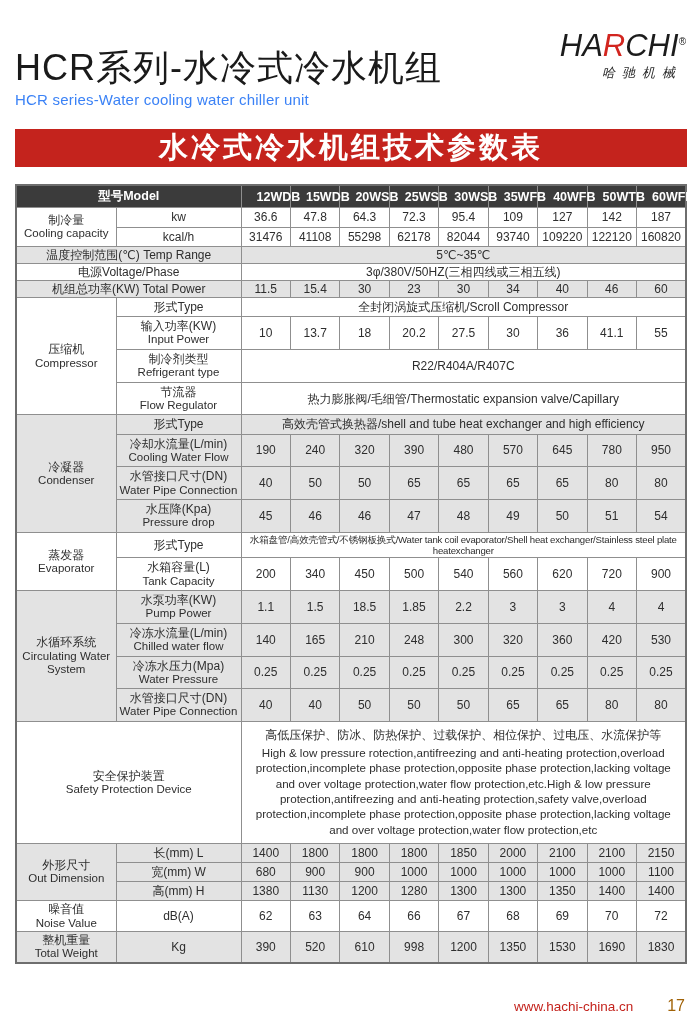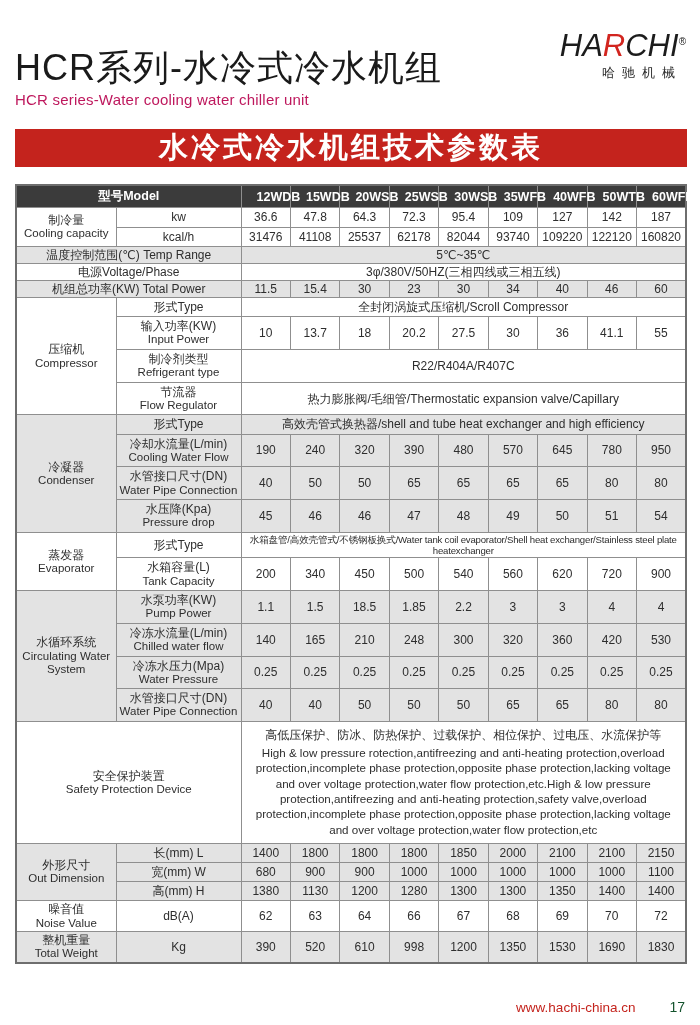--- a/index.html
+++ b/index.html
@@ -7,26 +7,26 @@
     width:700px;height:1025px;background:#fff;position:relative;overflow:hidden;
     font-family:"Liberation Sans","DejaVu Sans",sans-serif;color:#222;
   }
   .page{padding:0 13px 0 15px;position:relative;height:100%;box-sizing:border-box;}
 
   
   .logo{position:absolute;top:30px;right:14px;text-align:right;}
   .logo .brand{font-size:31px;font-weight:normal;font-style:italic;letter-spacing:0px;color:#1c1c1c;line-height:1;margin-left:36px;}
   .logo .brand .accent{color:#d2251f;}
   .logo .reg{font-size:10px;vertical-align:super;font-style:normal;color:#1c1c1c;}
-  .logo .cn{font-size:13px;letter-spacing:7px;color:#2a2a2a;margin-top:3px;margin-right:4px;}
+  .logo .cn{font-size:13px;font-style:italic;letter-spacing:7px;color:#2a2a2a;margin-top:3px;margin-right:4px;}
 
   
   .title-block{padding-top:47px;}
   .title-block h1{margin:0;font-size:36px;font-weight:normal;color:#1a1a1a;letter-spacing:1px;line-height:1.15;}
-  .title-block .subtitle{font-size:15px;color:#be185d;margin-top:3px;letter-spacing:0.2px;}
+  .title-block .subtitle{font-size:15px;color:#3b82f6;margin-top:3px;letter-spacing:0.2px;}
 
   
   .banner{margin-top:21px;background:#c4231d;height:38px;display:flex;align-items:center;justify-content:center;}
   .banner span{color:#fff;font-size:29px;font-weight:bold;letter-spacing:3px;}
 
   
   table.spec{margin-top:17px;width:100%;border-collapse:collapse;table-layout:fixed;}
   table.spec th,table.spec td{border:1px solid #8f8f8f;text-align:center;vertical-align:middle;}
   table.spec{border:2px solid #6e6e6e;}
   th.model-th,th.col-th{background:#3b3b3b;color:#fff;font-size:12.5px;font-weight:bold;padding:2px 15px;border-color:#6a6a6a;}
@@ -39,21 +39,21 @@
   td.vspan.small{font-size:9.6px;letter-spacing:-0.2px;}
   td.safety-cell{text-align:left;padding:6px 9px;}
   td.safety-cell .cn{font-size:12px;margin-bottom:3px;color:#2e2e2e;}
   td.safety-cell .en{font-size:11.6px;line-height:1.32;color:#2e2e2e;}
   col.c-cat{width:100px;}
   col.c-sub{width:125px;}
 
   
   .footer{position:absolute;bottom:10px;right:15px;display:flex;align-items:baseline;gap:34px;}
   .footer .url{color:#c4231d;font-size:13.5px;}
-  .footer .pageno{color:#14532d;font-size:14px;}
+  .footer .pageno{color:#a16207;font-size:16px;}
 </style>
 </head>
 <body>
 
 <div class="page">
 
   <div class="logo">
     <div class="brand"><span>HA</span><span class="accent">R</span><span>CHI</span><span class="reg">®</span></div>
     <div class="cn">哈驰机械</div>
   </div>
@@ -113,21 +113,21 @@
           <td class="val">127</td>
           <td class="val">142</td>
           <td class="val">187</td>
         </tr>
         <tr>
           <td class="label">
             <div class="cn">kcal/h</div>
           </td>
           <td class="val">31476</td>
           <td class="val">41108</td>
-          <td class="val">25537</td>
+          <td class="val">55298</td>
           <td class="val">62178</td>
           <td class="val">82044</td>
           <td class="val">93740</td>
           <td class="val">109220</td>
           <td class="val">122120</td>
           <td class="val">160820</td>
         </tr>
         <tr class="shade">
           <td class="wlabel" colspan="2">
             <div class="cn">温度控制范围(℃) Temp Range</div>

